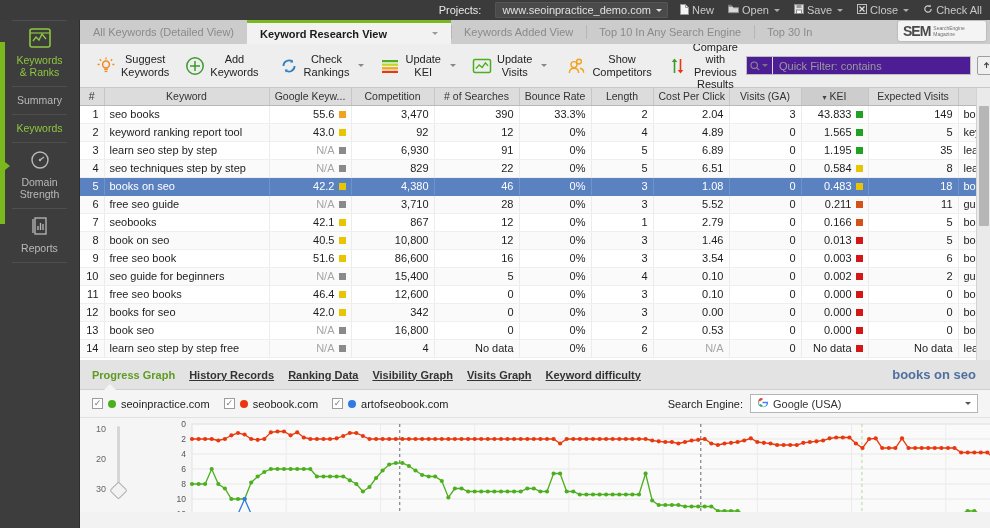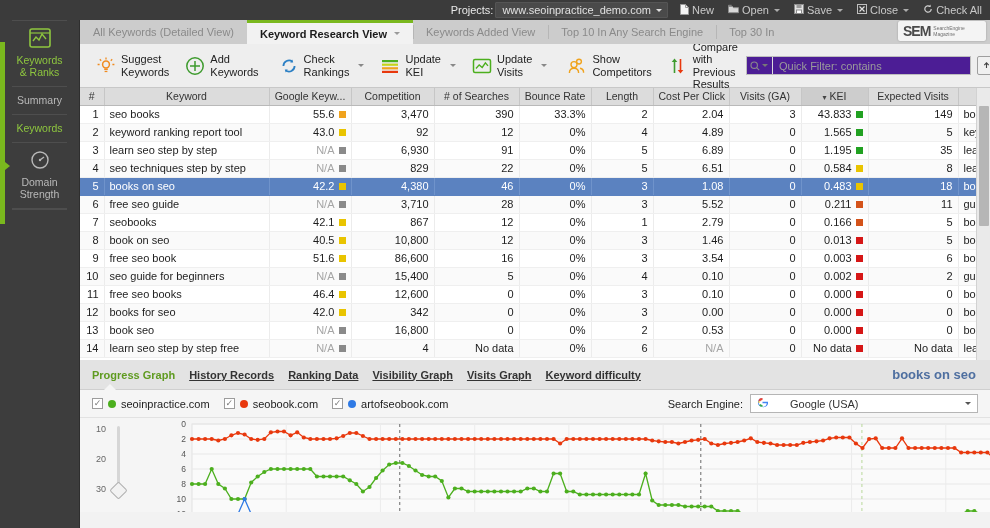--- a/index.html
+++ b/index.html
@@ -12,21 +12,21 @@
   }
   #app { position: relative; width: 990px; height: 528px; }
 
   
   .topbar {
     position: absolute; top: 0; left: 0; width: 990px; height: 20px;
     background: #3b3b3b; color: #cfcfcf;
     display: flex; align-items: center; justify-content: flex-end;
     padding-right: 6px;
   }
-  .topbar .projects-label { color: #e8e8e8; font-size: 11px; margin-right: 2px; }
+  .topbar .projects-label { color: #e8e8e8; font-size: 11px; margin-right: 14px; }
   .proj-select {
     background: #4a4a4a; color: #e0e0e0; border: 1px solid #555;
     height: 16px; line-height: 15px; padding: 0 16px 0 6px; font-size: 11px;
     position: relative; border-radius: 1px;
   }
   .proj-select .caret { position:absolute; right:5px; top:6px; }
   .caret {
     width: 0; height: 0; border-left: 3px solid transparent;
     border-right: 3px solid transparent; border-top: 3px solid currentColor;
     display: inline-block;
@@ -74,41 +74,41 @@
   .vtab {
     display: flex; align-items: center; padding: 0 13px; color: #8a8a8a;
     position: relative; white-space: nowrap;
   }
   .vtab + .vtab::before {
     content: ""; position: absolute; left: 0; top: 5px; bottom: 5px;
     width: 1px; background: #b6b6b6;
   }
   .vtab.active {
     background: #f2f2f2; color: #1a1a1a; font-weight: bold;
-    border-top: 3px solid #7ab81e; padding-top: 0;
+    border-top: 3px solid #7ab81e; padding-top: 0; gap: 38px;
   }
   .vtab.active::before { display: none; }
   .vtab.active .caret { color: #9a9a9a; margin-left: 7px; }
   .sem-logo {
     position: absolute; right: 4px; top: 1px; height: 20px; width: 88px;
     background: #f4f4f4; border-radius: 2px; display: flex; align-items: center;
     padding-left: 5px; gap: 3px; box-shadow: 0 0 2px rgba(0,0,0,.25);
   }
   .sem-logo .sem { font-weight: bold; font-size: 14px; letter-spacing: -1px; }
   .sem-logo .sem .s { color: #4a4a4a; }
   .sem-logo .sem .m { color: #4a4a4a; }
   .sem-logo .subtxt { font-size: 5px; line-height: 6px; color: #6f6f6f; }
 
   
   .toolbar {
     height: 44px; background: #eeeeee; border-bottom: 1px solid #c8c8c8;
     display: flex; align-items: center; padding-left: 8px; gap: 0;
   }
   .tool {
-    display: flex; align-items: center; gap: 5px; padding: 0 8px; height: 40px;
+    display: flex; align-items: center; gap: 5px; padding: 0 8px; height: 40px; text-align: center;
   }
   .tool .lbl { font-size: 11px; line-height: 12.5px; color: #222; }
   .tool .dd { margin-left: 4px; color: #888; }
   .tool-sep { width: 1px; height: 30px; background: #d2d2d2; margin: 0 2px; }
   .ico-box { width: 20px; height: 20px; position: relative; flex: 0 0 20px; }
 
   .filterwrap { margin-left: auto; display: flex; align-items: center; gap: 6px; padding-right: 8px; }
   .filterbox {
     width: 225px; height: 19px; background: #4c1d95; border: 1px solid #bdbdbd;
     display: flex; align-items: center; font-size: 11px; color: #9b9b9b;
@@ -176,21 +176,21 @@
   .cbox {
     width: 11px; height: 11px; background: #fff; border: 1px solid #9c9c9c;
     display: flex; align-items: center; justify-content: center;
     color: #7a7a7a; font-size: 9px; line-height: 9px;
   }
   .dot { width: 8px; height: 8px; border-radius: 50%; display: inline-block; }
   .se-wrap { margin-left: auto; display: flex; align-items: center; gap: 7px; }
   .se-label { font-weight: normal; font-size: 11px; color: #1d1d1d; }
   .se-select {
     width: 228px; height: 19px; background: #fff; border: 1px solid #b5b5b5;
-    display: flex; align-items: center; padding: 4px 6px; gap: 22px; font-size: 11px; color: #333;
+    display: flex; align-items: center; padding: 4px 6px; gap: 5px; font-size: 11px; color: #333;
     position: relative;
   }
   .se-select .caret { position: absolute; right: 6px; color: #555; }
   .g-logo { font-weight: bold; font-size: 11px; }
 
   
   .chartarea { position: relative; height: 94px; background: #f5f5f5; overflow: hidden; }
   .slider-track { position:absolute; left: 37px; top: 8px; width: 3px; height: 66px; background:#d6d6d6; border-radius:2px;}
   .slider-knob { position:absolute; left: 32px; top: 66px; width: 13px; height: 13px; background:#f2f2f2;
     border:1px solid #b0b0b0; transform: rotate(45deg) ; border-radius: 2px;}
@@ -286,20 +286,30 @@
         <svg width="20" height="20" viewBox="0 0 20 20">
             <circle cx="10" cy="10" r="8" fill="none" stroke="#b9b9b9" stroke-width="1.4"></circle>
             <path d="M10 10l4-3" stroke="#b9b9b9" stroke-width="1.4"></path>
             <circle cx="10" cy="10" r="1.2" fill="#b9b9b9"></circle>
           </svg>
       </span>
       <span>Domain</span><br>
       <span>Strength</span>
     </div>
     <div class="sb-sep"></div>
+    <div class="sb-item">
+      <span class="sb-ico">
+        <svg width="20" height="20" viewBox="0 0 20 20">
+            <rect x="5" y="2" width="11" height="16" fill="none" stroke="#b9b9b9" stroke-width="1.3"></rect>
+            <path d="M3 3v14" stroke="#b9b9b9" stroke-width="1.3"></path>
+            <path d="M8 14v-4M10.5 14V7M13 14v-6" stroke="#b9b9b9" stroke-width="1.3"></path>
+          </svg>
+      </span>
+      <span>Reports</span>
+    </div>
     <div class="sb-sep"></div>
   </div>
 
   <div class="main">
 
     <div class="tabstrip">
       <div class="vtab">
           <span>All Keywords (Detailed View)</span>
         </div>
       <div class="vtab active">

